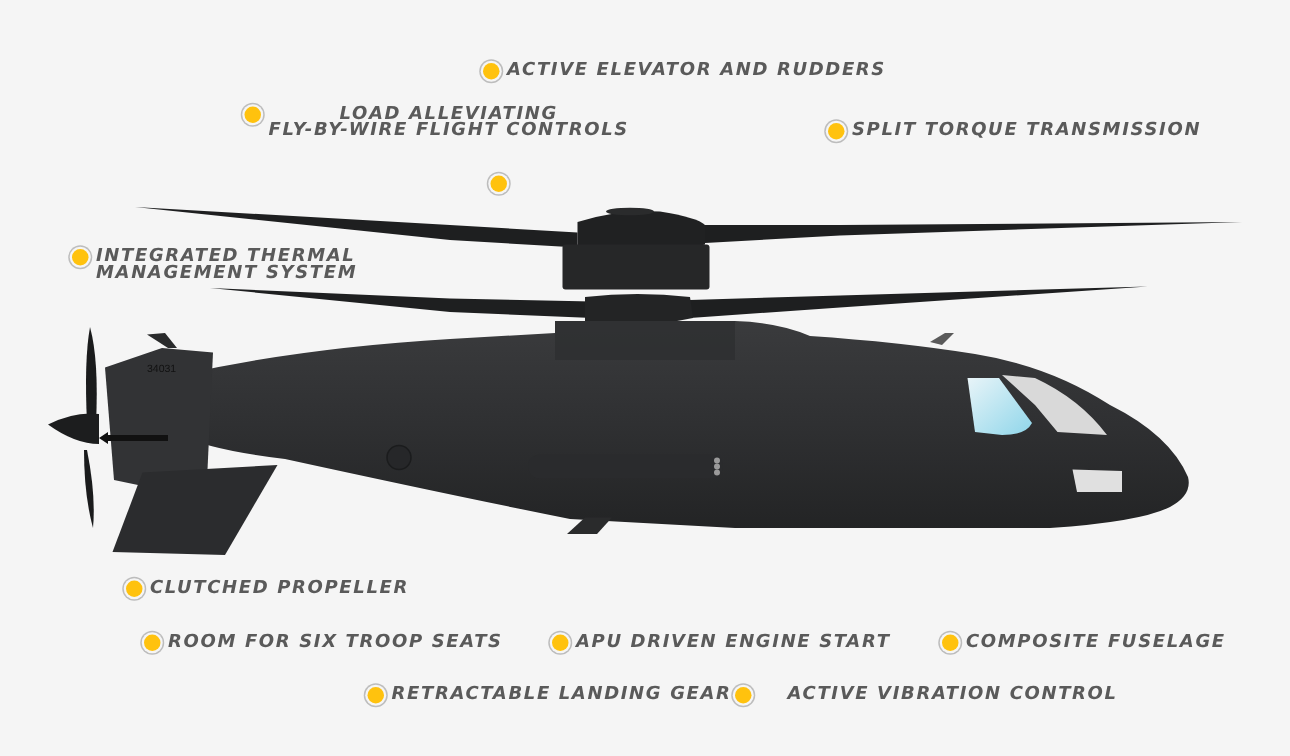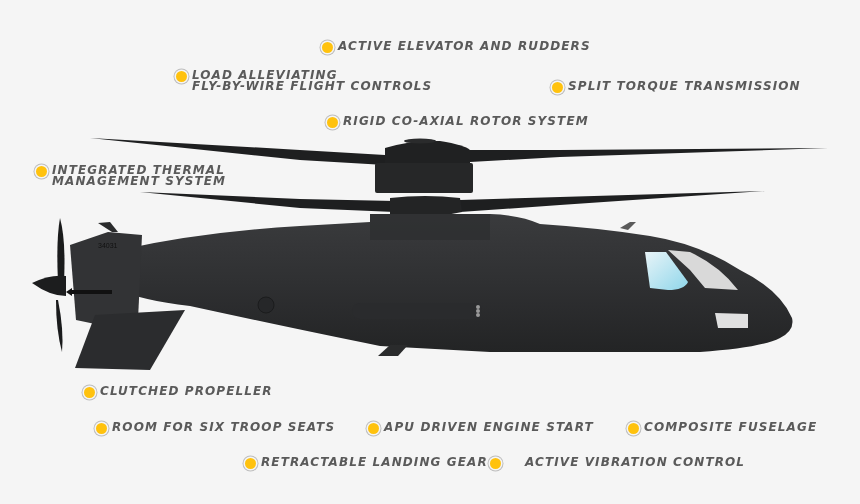--- a/index.html
+++ b/index.html
@@ -74,40 +74,37 @@
   <path d="M390,345 L408,345 L398,356 L378,356 Z" fill="#2a2b2c"></path>
   <path d="M620,228 L630,222 L636,222 L628,230 Z" fill="#5a5a5a"></path>
 </svg>
 
 <div class="callout" style="left:322px;top:41px;">
   <span class="dot"></span>
   <span class="lbl">
       <span>ACTIVE ELEVATOR AND RUDDERS</span>
     </span>
 </div>
-<div class="callout" style="left:176px;top:70px;">
+<div class="callout" style="left:163px;top:70px;text-align:center;">
   <span class="dot"></span>
   <span class="lbl">
       <span>LOAD ALLEVIATING</span>
       <span>FLY-BY-WIRE FLIGHT CONTROLS</span>
     </span>
 </div>
 <div class="callout" style="left:552px;top:81px;">
   <span class="dot"></span>
   <span class="lbl">
       <span>SPLIT TORQUE TRANSMISSION</span>
     </span>
 </div>
 <div class="callout" style="left:327px;top:116px;">
   <span class="dot"></span>
-  <span class="lbl">
-      <span>RIGID CO-AXIAL ROTOR SYSTEM</span>
-    </span>
 </div>
-<div class="callout" style="left:36px;top:165px;justify-content:space-between;">
+<div class="callout" style="left:48px;top:165px;justify-content:space-between;">
   <span class="dot"></span>
   <span class="lbl">
       <span>INTEGRATED THERMAL</span>
       <span>MANAGEMENT SYSTEM</span>
     </span>
 </div>
 <div class="callout" style="left:44px;top:386px;padding-left:40px;">
   <span class="dot"></span>
   <span class="lbl">
       <span>CLUTCHED PROPELLER</span>

